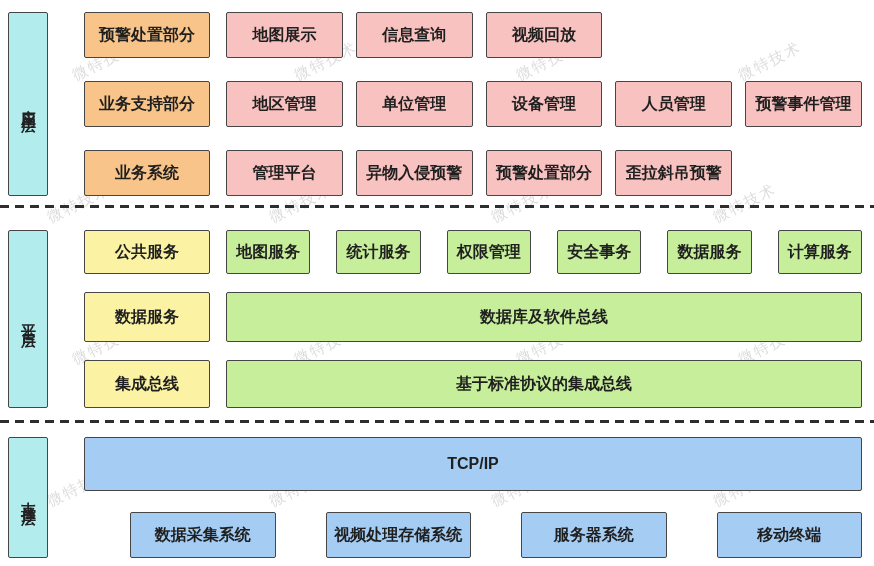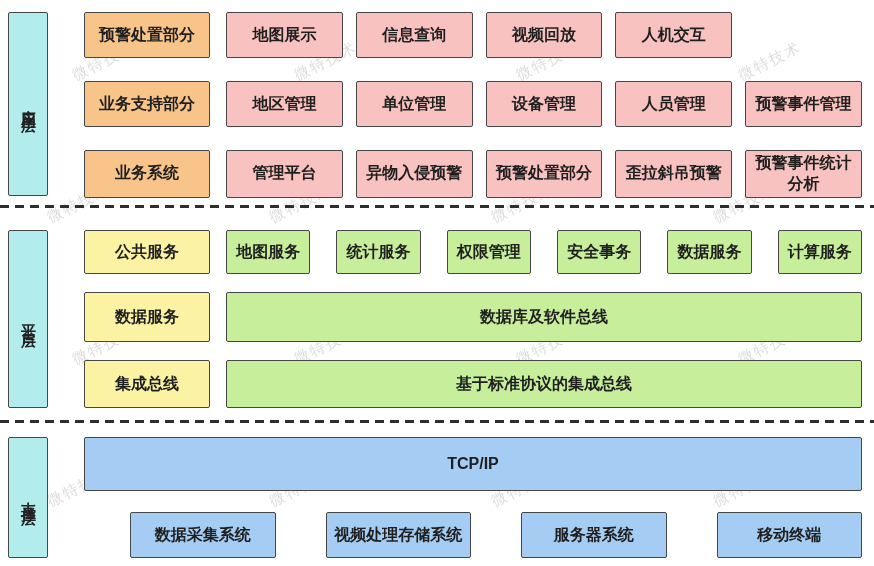--- a/index.html
+++ b/index.html
@@ -78,41 +78,39 @@
     <div class="layer-label">
       <span>应用层</span>
     </div>
     <div class="band-rows">
       <div class="row app-row">
         <div class="box orange">预警处置部分</div>
         <div class="cells cells-5">
           <div class="box pink">地图展示</div>
           <div class="box pink">信息查询</div>
           <div class="box pink">视频回放</div>
-          <div class="box pink">人机交互</div>
         </div>
       </div>
       <div class="row app-row">
         <div class="box orange">业务支持部分</div>
         <div class="cells cells-5">
           <div class="box pink">地区管理</div>
           <div class="box pink">单位管理</div>
           <div class="box pink">设备管理</div>
           <div class="box pink">人员管理</div>
           <div class="box pink">预警事件管理</div>
         </div>
       </div>
       <div class="row app-row">
         <div class="box orange">业务系统</div>
         <div class="cells cells-5">
           <div class="box pink">管理平台</div>
           <div class="box pink">异物入侵预警</div>
           <div class="box pink">预警处置部分</div>
           <div class="box pink">歪拉斜吊预警</div>
-          <div class="box pink">预警事件统计分析</div>
         </div>
       </div>
     </div>
   </section>
 
   <div class="dashed-sep sep-1"></div>
 
   <section class="band band-platform">
     <div class="layer-label">
       <span>平台层</span>

